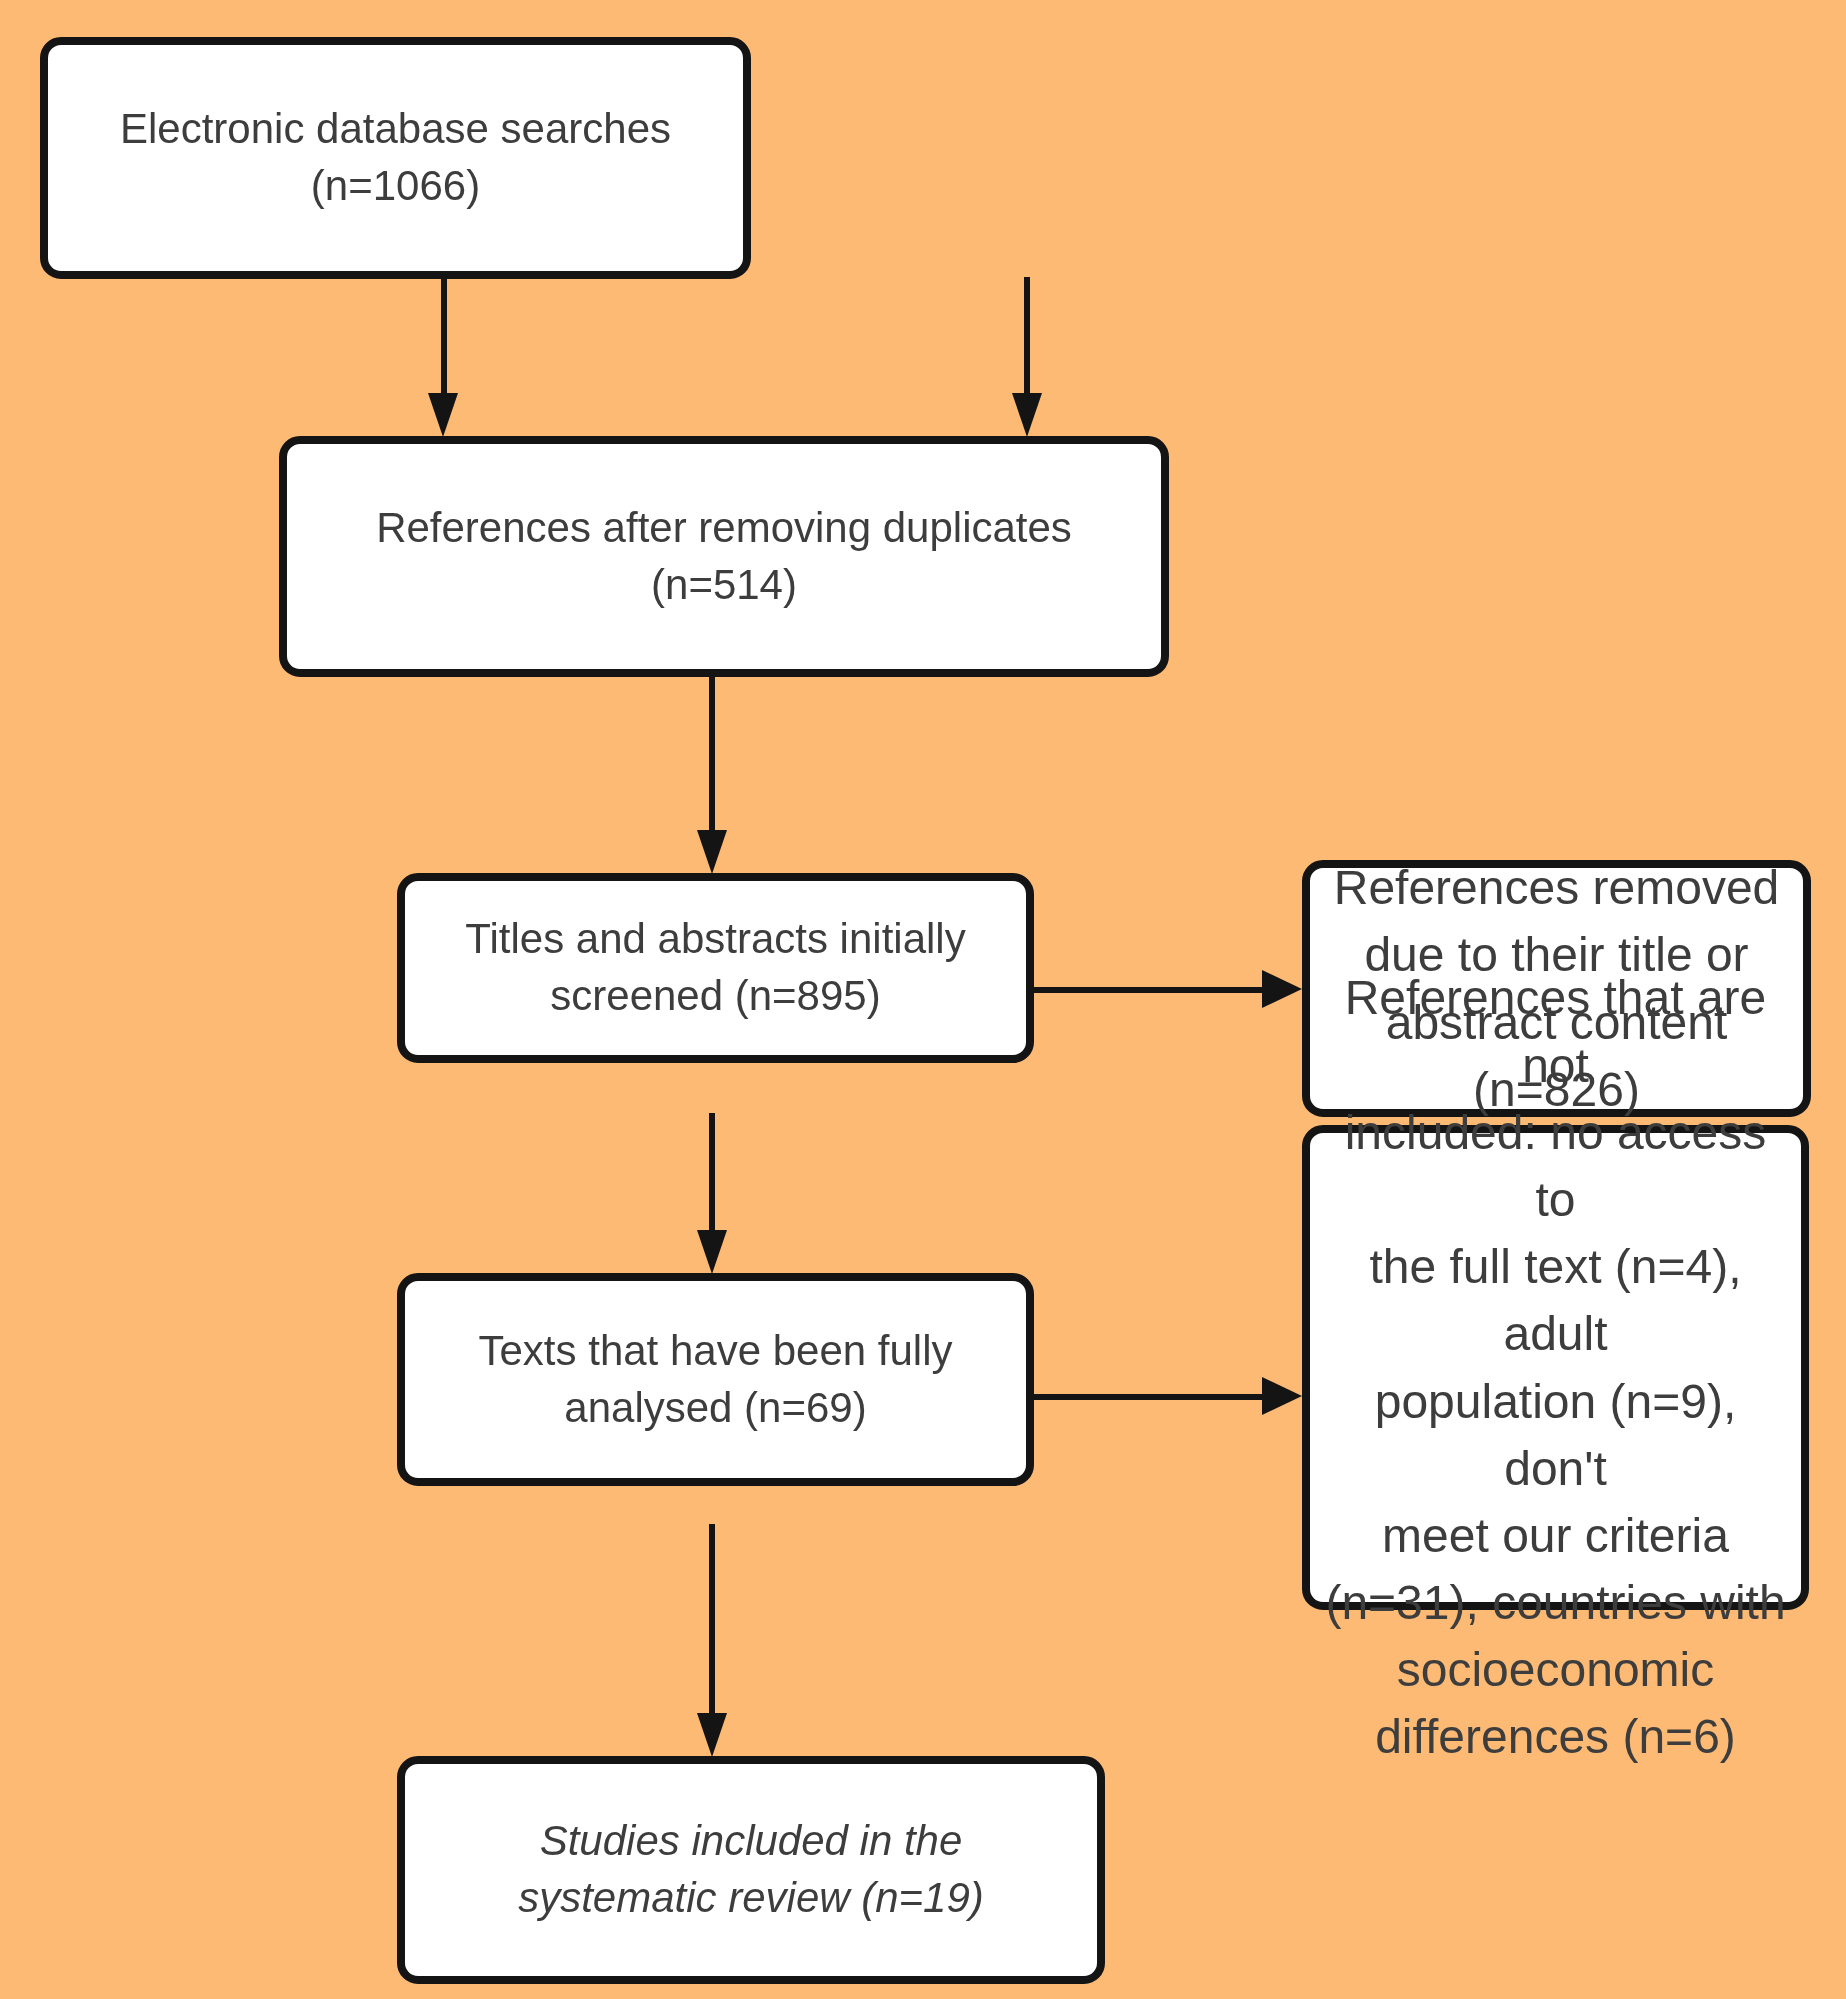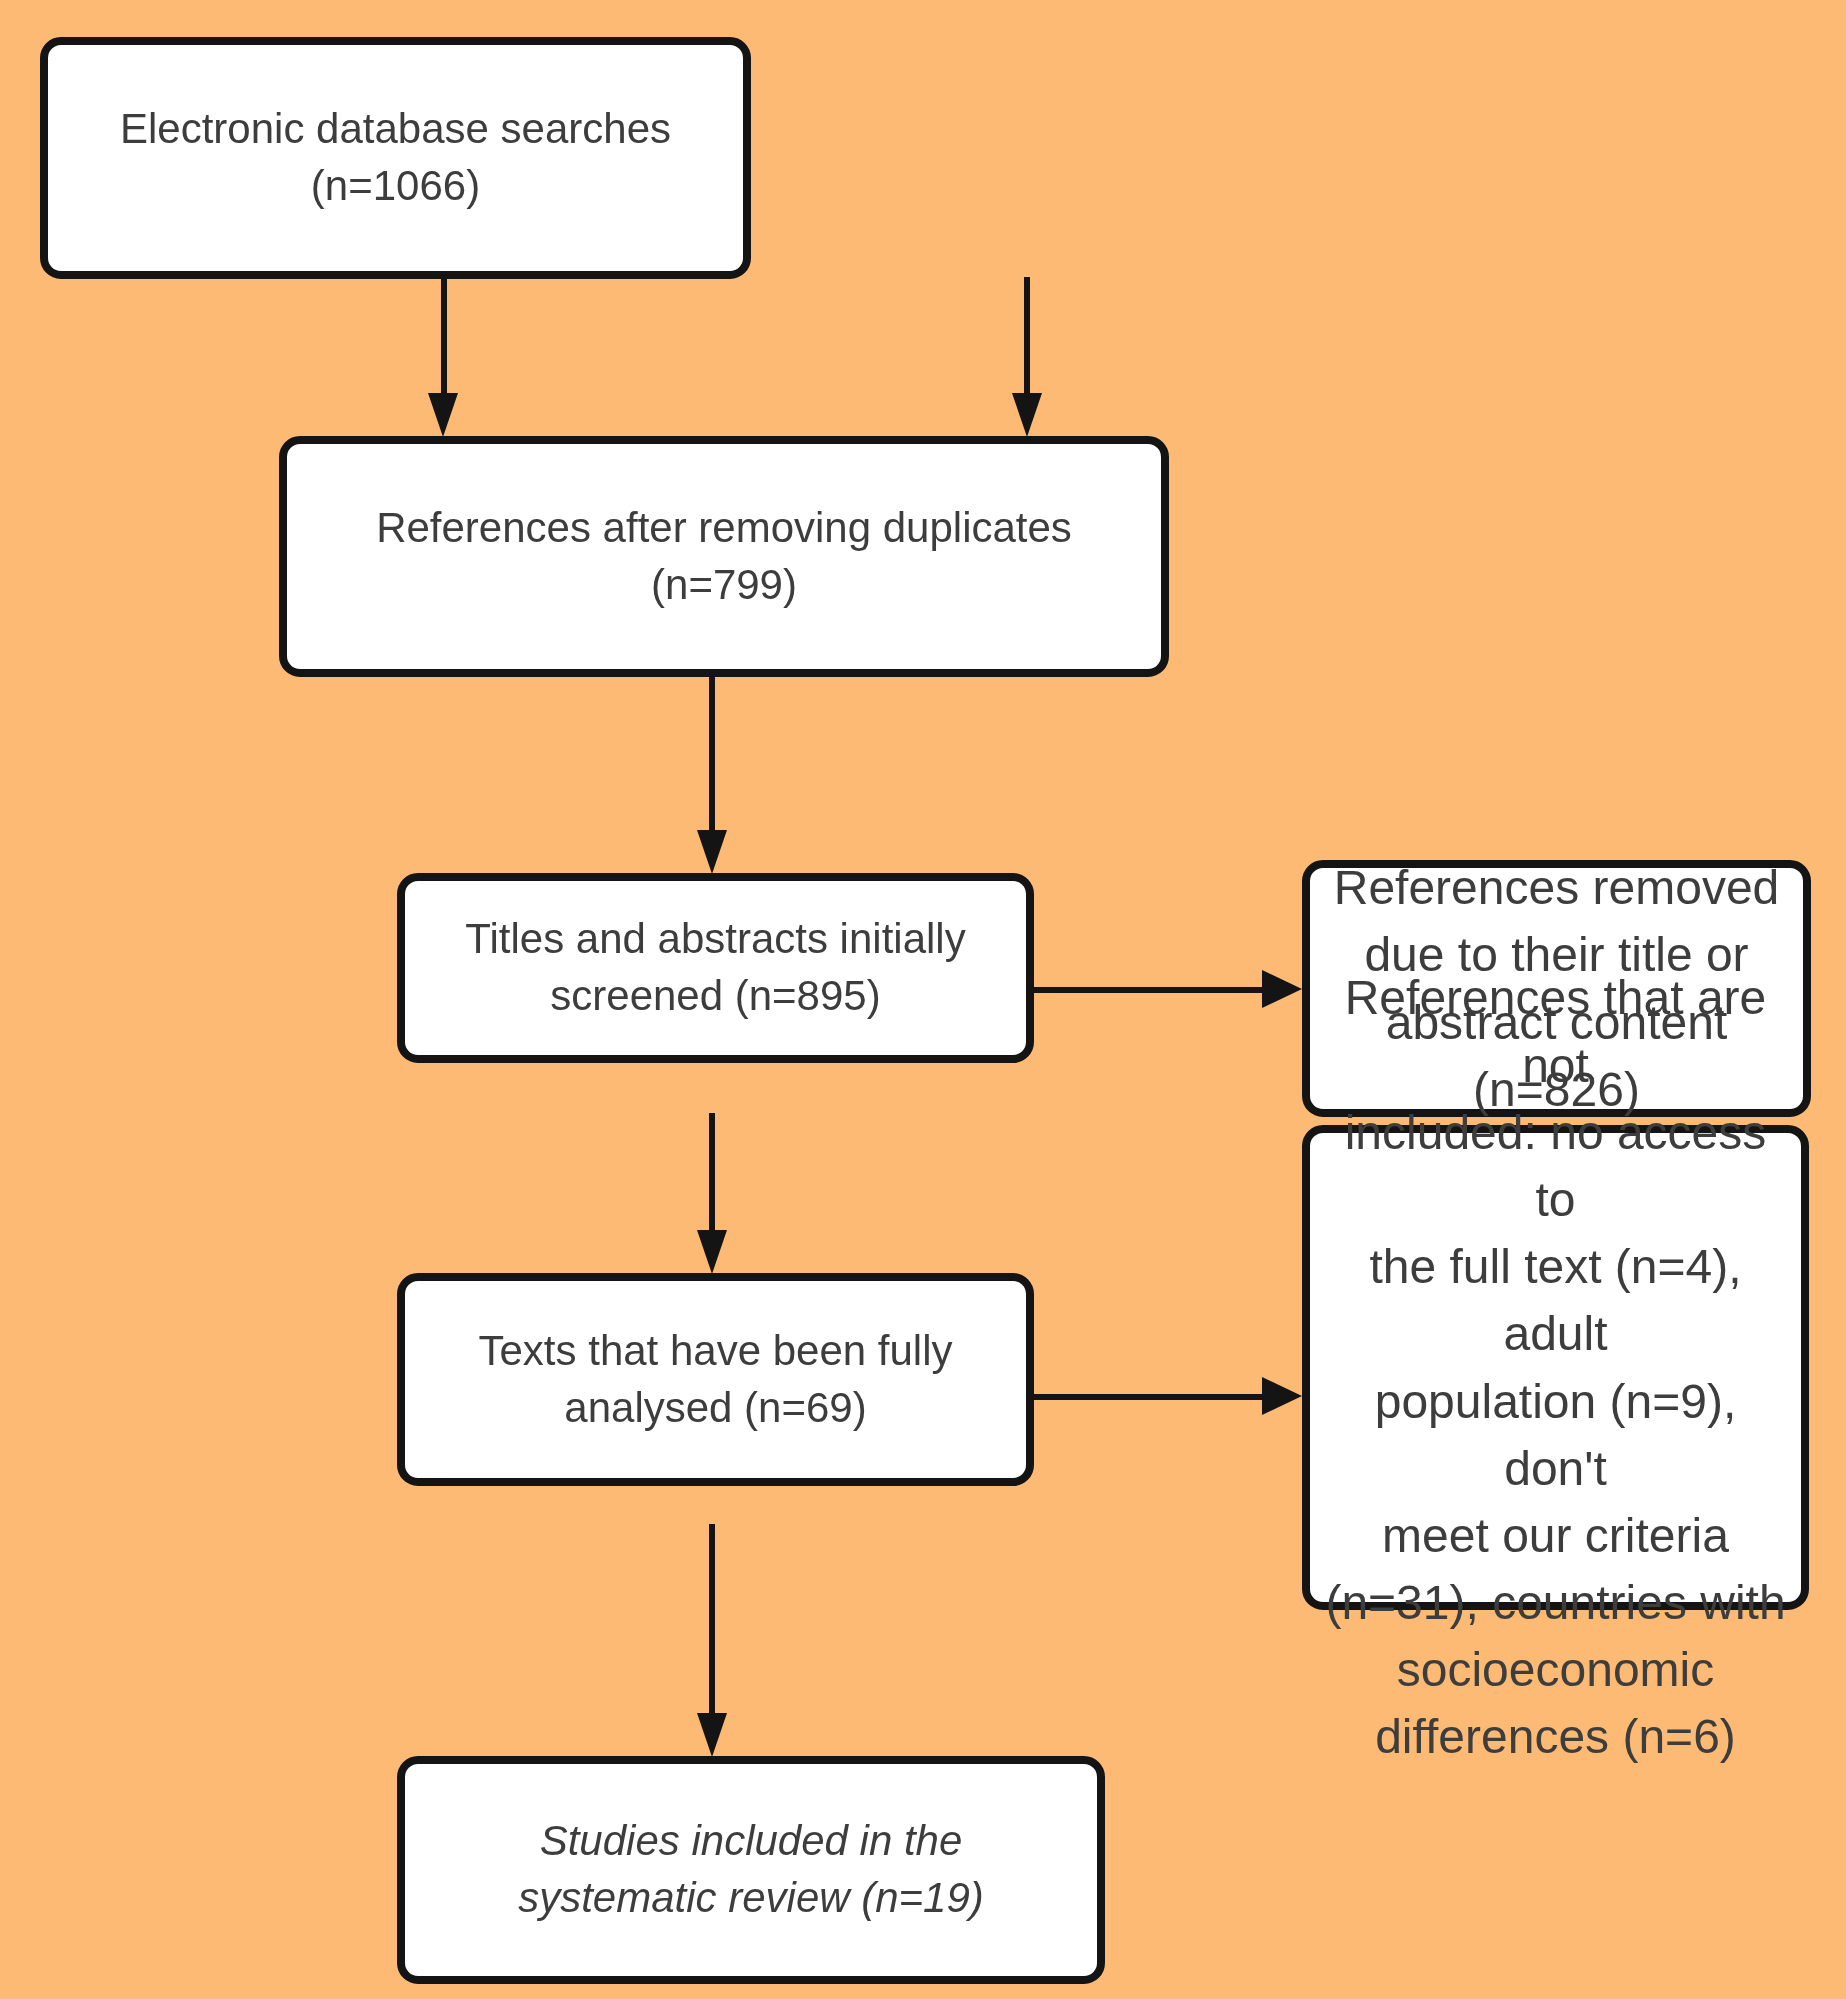--- a/index.html
+++ b/index.html
@@ -66,21 +66,21 @@
 </head>
 <body>
 
 <div class="page">
 
   <div class="box" style="left:40px; top:37px; width:711px; height:242px;">Electronic database searches
 (n=1066)</div>
 
 
   <div class="box" style="left:279px; top:436px; width:890px; height:241px;">References after removing duplicates
-(n=799)</div>
+(n=514)</div>
 
   <div class="box" style="left:397px; top:873px; width:637px; height:190px;">Titles and abstracts initially
 screened (n=895)</div>
 
   <div class="box side" style="left:1302px; top:860px; width:509px; height:257px;">References removed
 due to their title or
 abstract content
 (n=826)</div>
 
   <div class="box" style="left:397px; top:1273px; width:637px; height:213px;">Texts that have been fully

